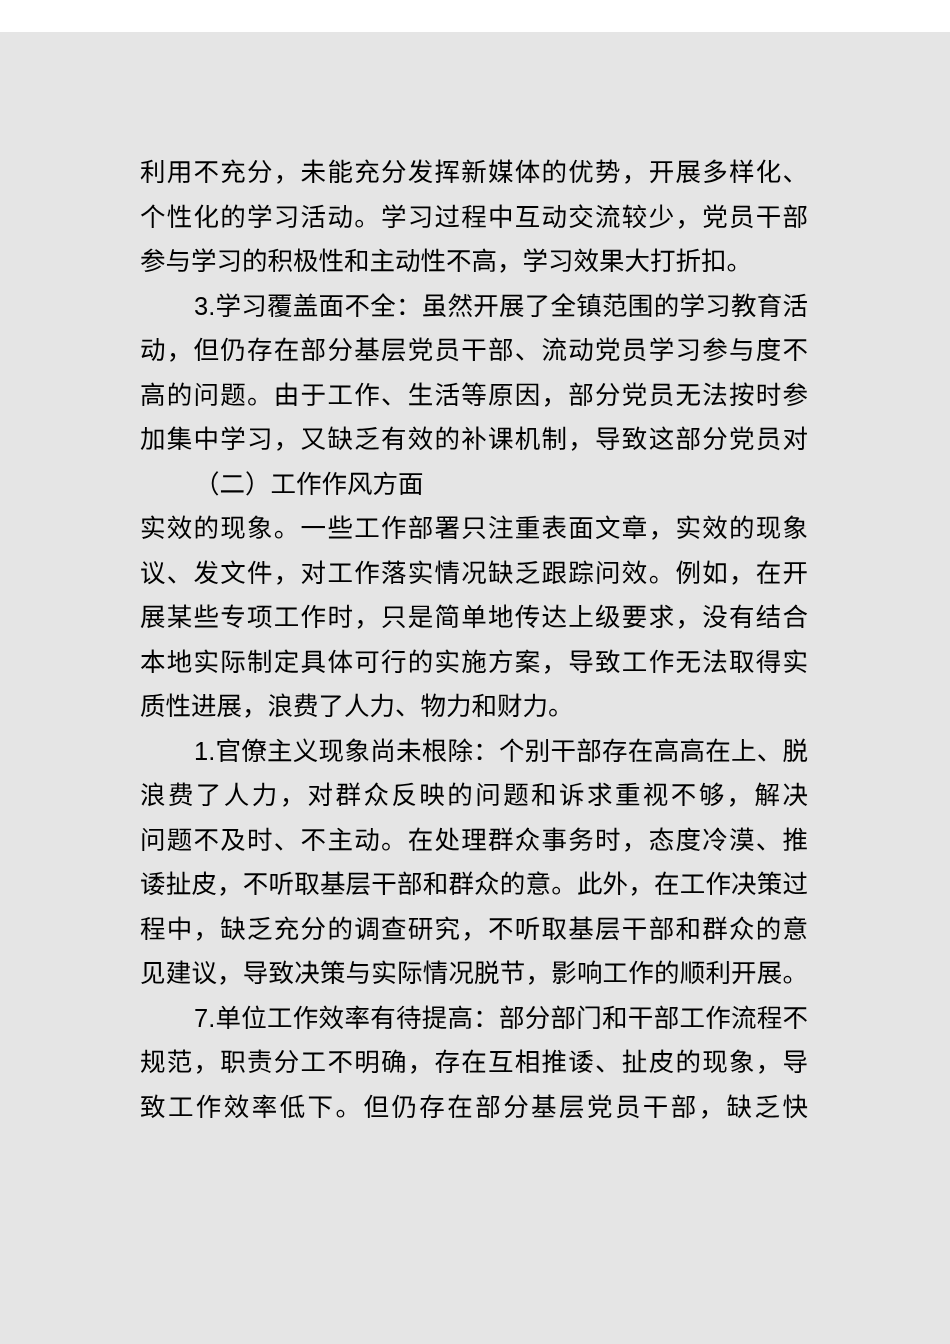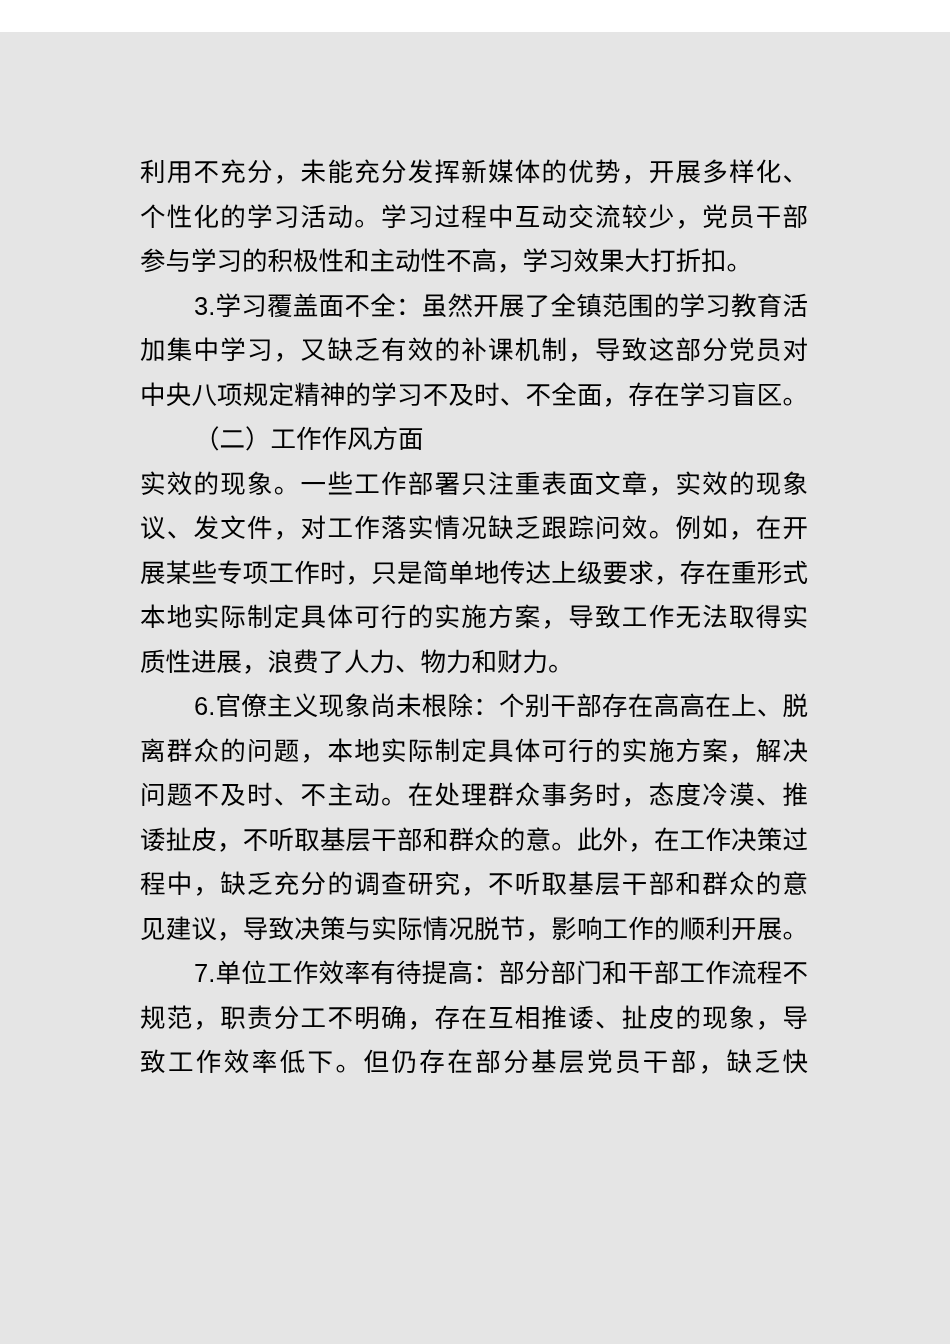--- a/index.html
+++ b/index.html
@@ -40,30 +40,31 @@
 </style>
 </head>
 <body>
 
 <div class="page">
   <div class="text-block" id="text-block">
       <div class="line justify">利用不充分，未能充分发挥新媒体的优势，开展多样化、</div>
       <div class="line justify">个性化的学习活动。学习过程中互动交流较少，党员干部</div>
       <div class="line">参与学习的积极性和主动性不高，学习效果大打折扣。</div>
       <div class="line indent justify">3.学习覆盖面不全：虽然开展了全镇范围的学习教育活</div>
+      <div class="line justify">动，但仍存在部分基层党员干部、流动党员学习参与度不</div>
+      <div class="line justify">高的问题。由于工作、生活等原因，部分党员无法按时参</div>
       <div class="line justify">加集中学习，又缺乏有效的补课机制，导致这部分党员对</div>
-      <div class="line justify">中央八项规定精神的学习不及时、不全面，存在学习盲区。</div>
       <div class="line indent">（二）工作作风方面</div>
       <div class="line justify">实效的现象。一些工作部署只注重表面文章，实效的现象</div>
       <div class="line justify">议、发文件，对工作落实情况缺乏跟踪问效。例如，在开</div>
-      <div class="line justify">展某些专项工作时，只是简单地传达上级要求，存在重形式</div>
+      <div class="line justify">展某些专项工作时，只是简单地传达上级要求，没有结合</div>
       <div class="line justify">本地实际制定具体可行的实施方案，导致工作无法取得实</div>
       <div class="line">质性进展，浪费了人力、物力和财力。</div>
-      <div class="line indent justify">6.官僚主义现象尚未根除：个别干部存在高高在上、脱</div>
-      <div class="line justify">离群众的问题，本地实际制定具体可行的实施方案，解决</div>
+      <div class="line indent justify">1.官僚主义现象尚未根除：个别干部存在高高在上、脱</div>
+      <div class="line justify">浪费了人力，对群众反映的问题和诉求重视不够，解决</div>
       <div class="line justify">问题不及时、不主动。在处理群众事务时，态度冷漠、推</div>
       <div class="line justify">诿扯皮，不听取基层干部和群众的意。此外，在工作决策过</div>
       <div class="line justify">程中，缺乏充分的调查研究，不听取基层干部和群众的意</div>
       <div class="line justify">见建议，导致决策与实际情况脱节，影响工作的顺利开展。</div>
       <div class="line indent justify">7.单位工作效率有待提高：部分部门和干部工作流程不</div>
       <div class="line justify">规范，职责分工不明确，存在互相推诿、扯皮的现象，导</div>
       <div class="line justify">致工作效率低下。但仍存在部分基层党员干部，缺乏快</div>
     </div>
 </div>
 

